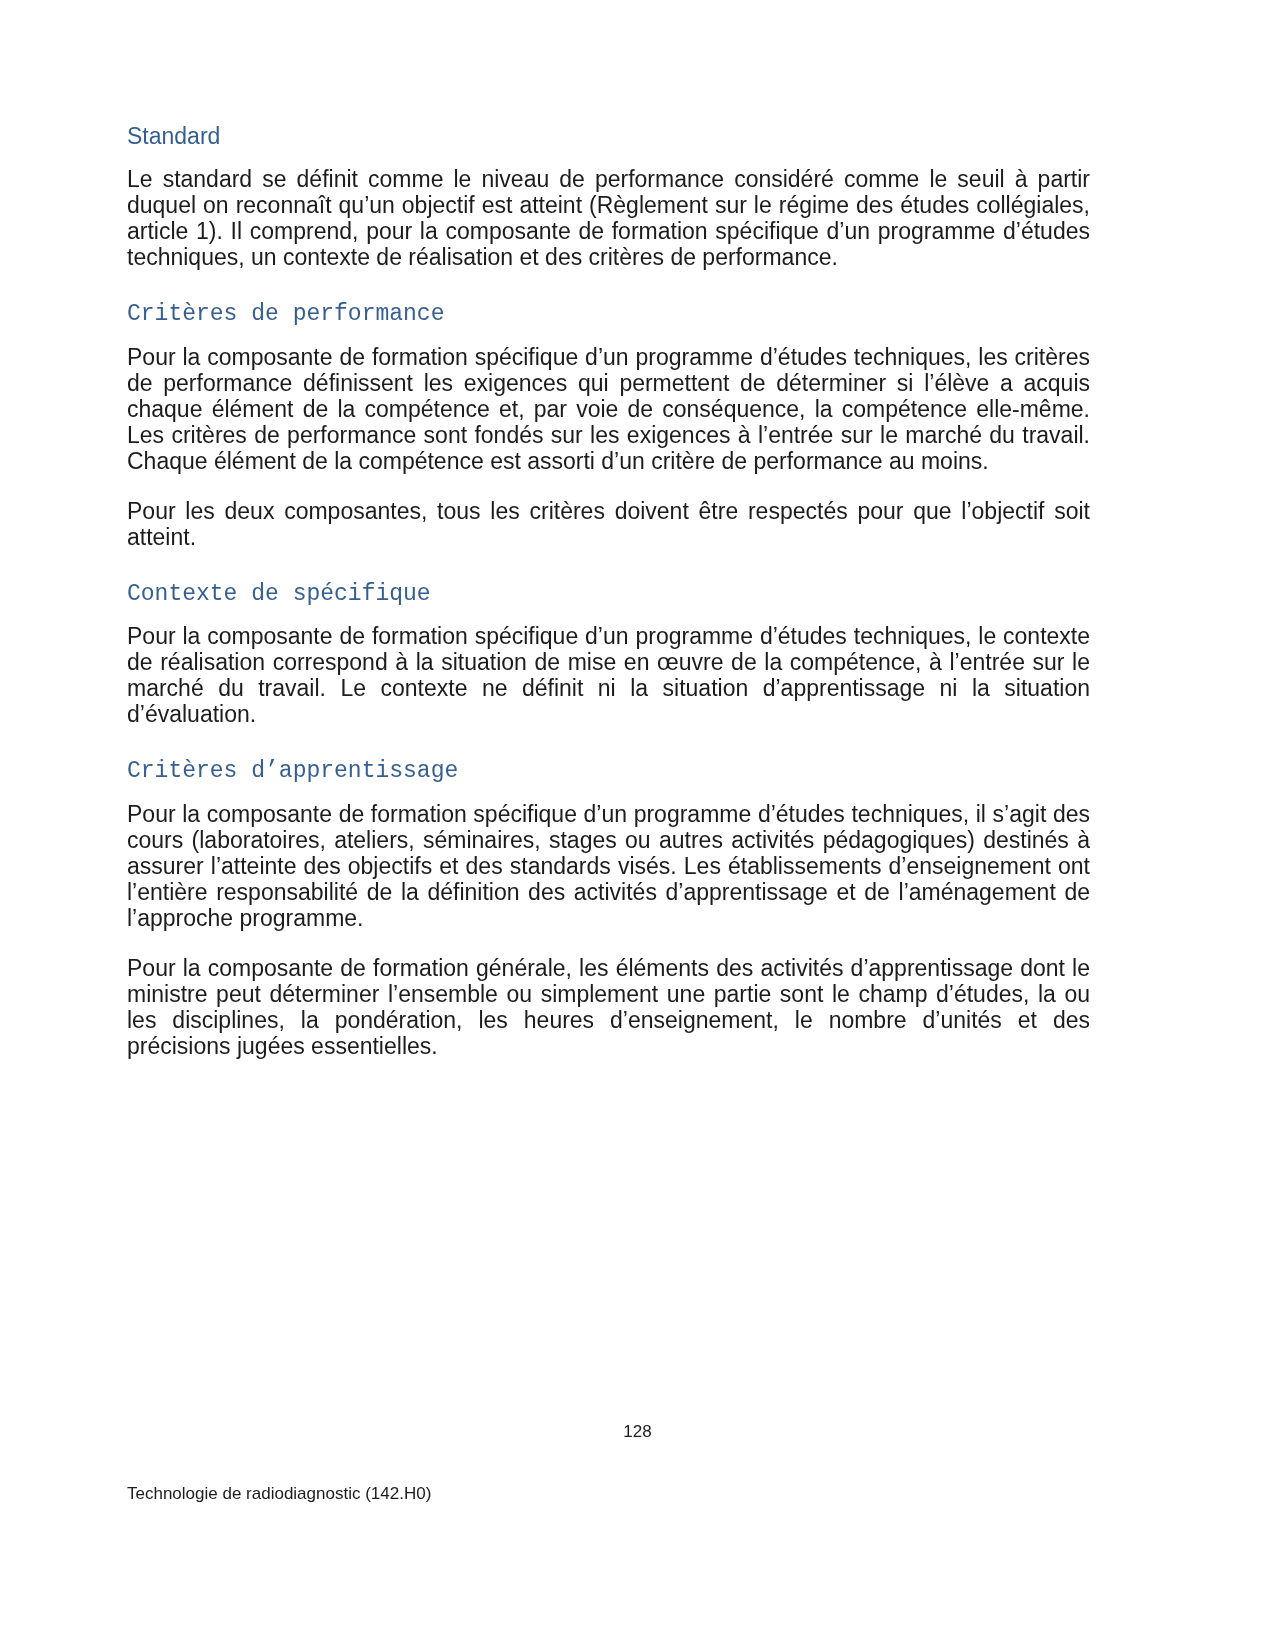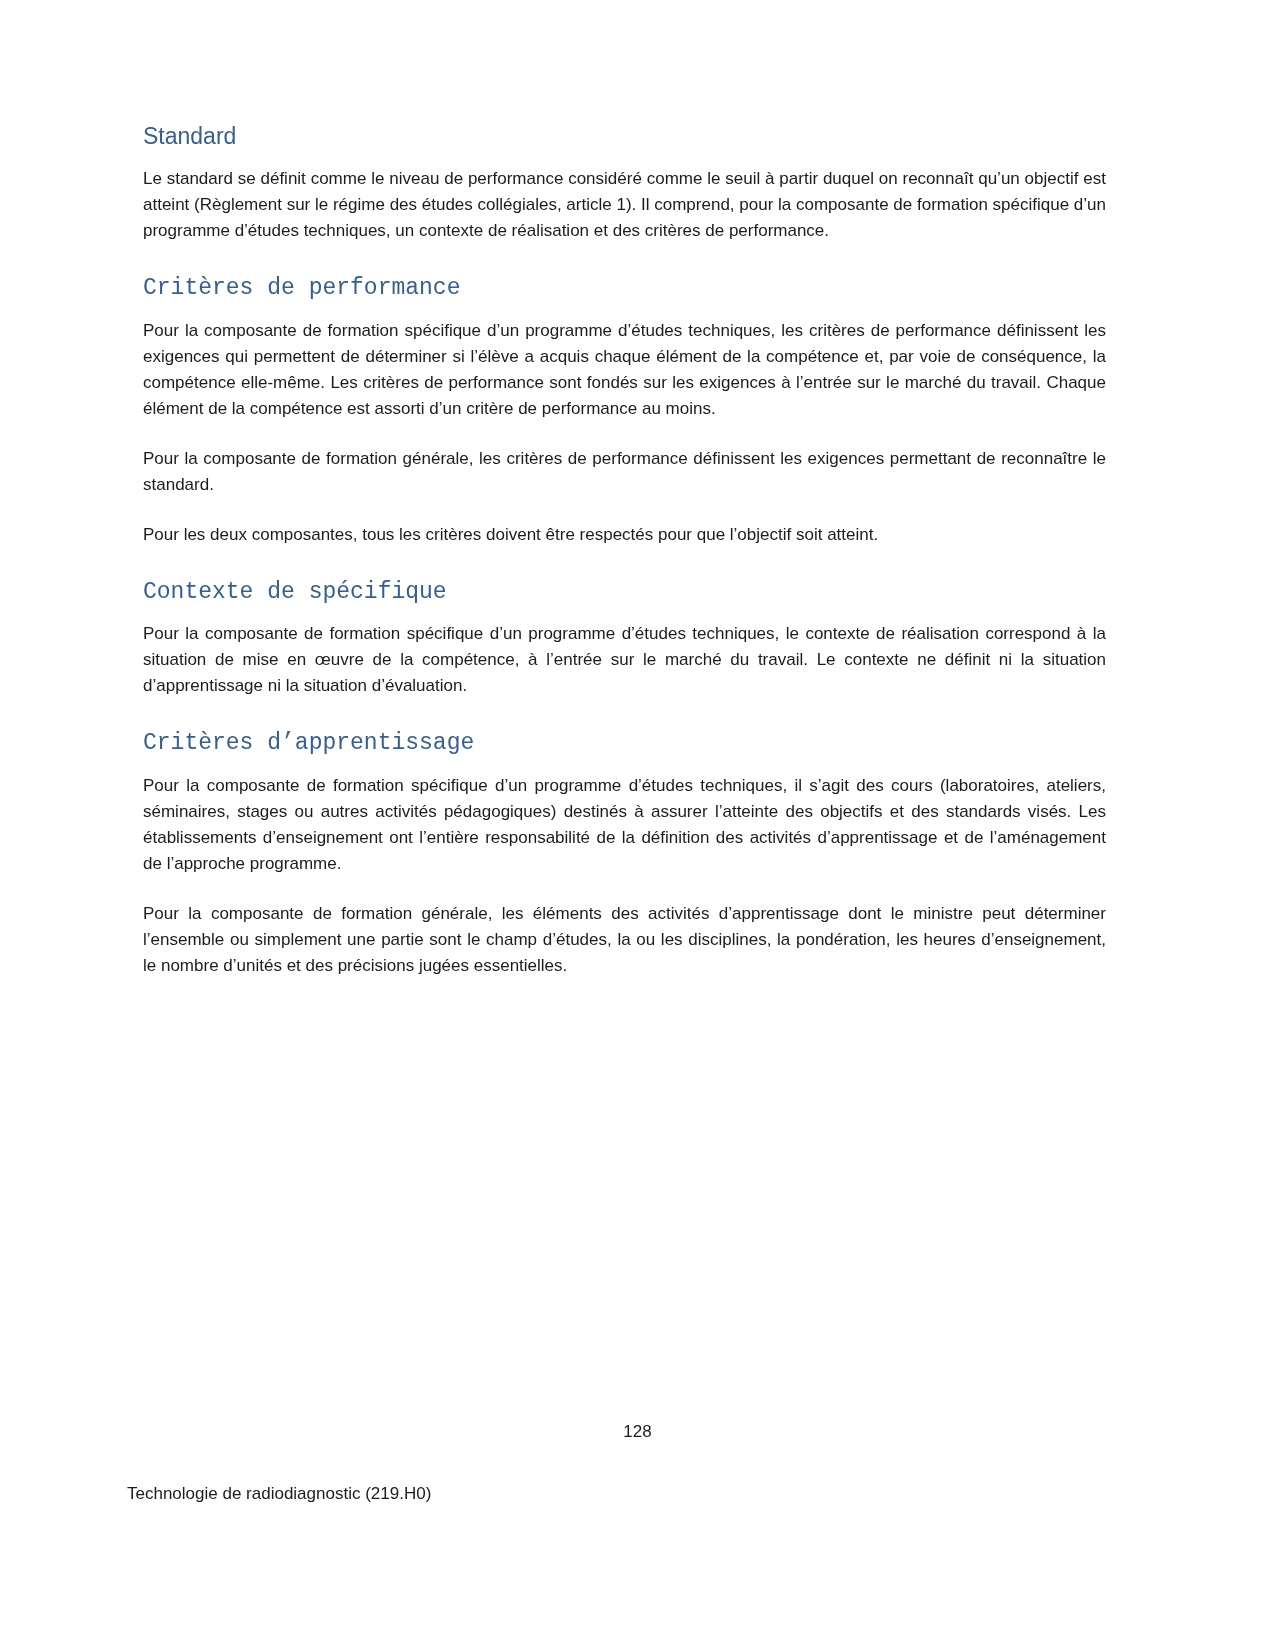--- a/index.html
+++ b/index.html
@@ -14,35 +14,34 @@
     height: 1650px;
     background: #ffffff;
     font-family: "Liberation Sans", sans-serif;
     overflow: hidden;
   }
   .content {
     position: absolute;
     top: 122px;
     left: 127px;
     width: 963px;
-    margin-left: 16px;
   }
   h2.heading {
     font-size: 23px;
     font-weight: 400;
     color: #365f91;
     margin: 0 0 15px 0;
     line-height: 1.25;
   }
   section.doc-section + section.doc-section h2.heading {
     margin-top: 30px;
     font-family: Liberation Mono, monospace;
   }
   p.para {
-    font-size: 17px;
+    font-size: 23px;
     line-height: 26px;
     color: #1c1c1c;
     text-align: justify;
     margin: 0 0 24px 0;
   }
   p.para:last-child {
     margin-bottom: 0;
   }
   .footer-title {
     position: absolute;
@@ -70,32 +69,31 @@
   <main class="content">
 
     <section class="doc-section">
       <h2 class="heading">Standard</h2>
       <p class="para">Le standard se définit comme le niveau de performance considéré comme le seuil à partir duquel on reconnaît qu’un objectif est atteint (Règlement sur le régime des études collégiales, article 1). Il comprend, pour la composante de formation spécifique d’un programme d’études techniques, un contexte de réalisation et des critères de performance.</p>
     </section>
 
     <section class="doc-section">
       <h2 class="heading">Critères de performance</h2>
       <p class="para">Pour la composante de formation spécifique d’un programme d’études techniques, les critères de performance définissent les exigences qui permettent de déterminer si l’élève a acquis chaque élément de la compétence et, par voie de conséquence, la compétence elle-même. Les critères de performance sont fondés sur les exigences à l’entrée sur le marché du travail. Chaque élément de la compétence est assorti d’un critère de performance au moins.</p>
-      <p class="para">Pour la composante de formation générale, les critères de performance définissent les exigences permettant de reconnaître le standard.</p>
       <p class="para">Pour les deux composantes, tous les critères doivent être respectés pour que l’objectif soit atteint.</p>
     </section>
 
     <section class="doc-section">
       <h2 class="heading">Contexte de spécifique</h2>
       <p class="para">Pour la composante de formation spécifique d’un programme d’études techniques, le contexte de réalisation correspond à la situation de mise en œuvre de la compétence, à l’entrée sur le marché du travail. Le contexte ne définit ni la situation d’apprentissage ni la situation d’évaluation.</p>
     </section>
 
     <section class="doc-section">
       <h2 class="heading">Critères d’apprentissage</h2>
       <p class="para">Pour la composante de formation spécifique d’un programme d’études techniques, il s’agit des cours (laboratoires, ateliers, séminaires, stages ou autres activités pédagogiques) destinés à assurer l’atteinte des objectifs et des standards visés. Les établissements d’enseignement ont l’entière responsabilité de la définition des activités d’apprentissage et de l’aménagement de l’approche programme.</p>
       <p class="para">Pour la composante de formation générale, les éléments des activités d’apprentissage dont le ministre peut déterminer l’ensemble ou simplement une partie sont le champ d’études, la ou les disciplines, la pondération, les heures d’enseignement, le nombre d’unités et des précisions jugées essentielles.</p>
     </section>
 
   </main>
 
-  <div class="footer-title">Technologie de radiodiagnostic (219.H0)</div>
+  <div class="footer-title">Technologie de radiodiagnostic (142.H0)</div>
   <div class="page-number">128</div>
 </div>
 
 </body></html>

